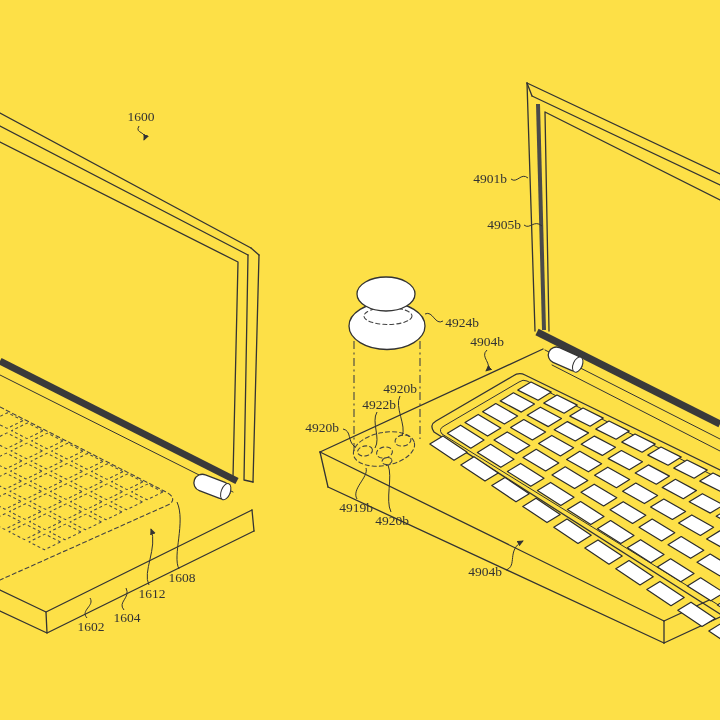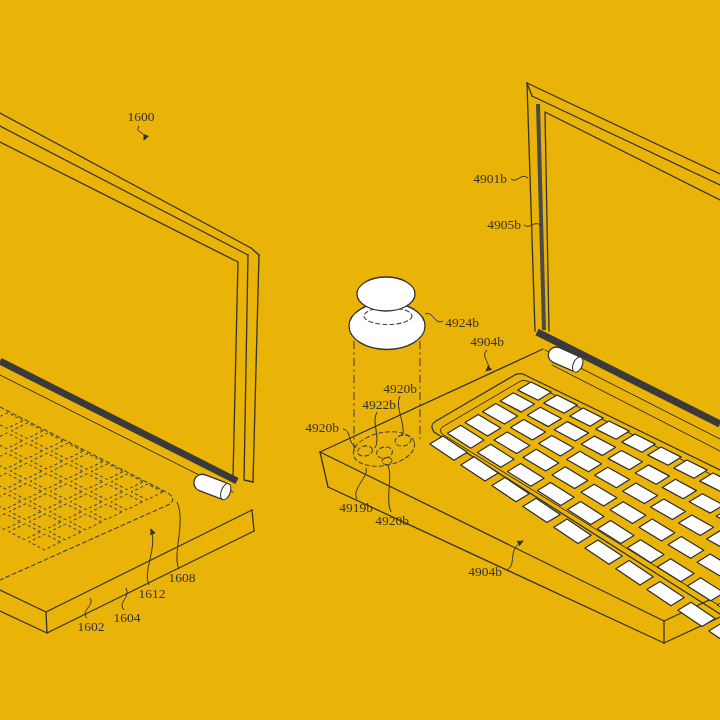--- a/index.html
+++ b/index.html
@@ -1,19 +1,19 @@
 <!DOCTYPE html>
 <html><head>
 <meta charset="utf-8">
 <style>
   html, body { margin: 0; padding: 0; background: #ffffff; }
   #canvas {
     position: relative;
     width: 720px; height: 720px;
-    background: #eab308;
+    background: #fde047;
     overflow: hidden;
     font-family: "Liberation Serif", serif;
   }
   svg { display: block; }
   .ln   { fill: none; stroke: #333333; stroke-width: 1.3; stroke-linecap: round; stroke-linejoin: round; }
   .thin { fill: none; stroke: #333333; stroke-width: 1;   stroke-linecap: round; }
   .band { fill: none; stroke: #3a3a3a; stroke-width: 7;   stroke-linecap: butt; }
   .strip{ fill: none; stroke: #4a4a4a; stroke-width: 4;   stroke-linecap: butt; }
   .dash { fill: none; stroke: #444444; stroke-width: 1.1; stroke-dasharray: 4 3; stroke-linecap: round; stroke-linejoin: round; }
   .dashdot { fill: none; stroke: #444444; stroke-width: 1.1; stroke-dasharray: 8 3.5 2 3.5; }

